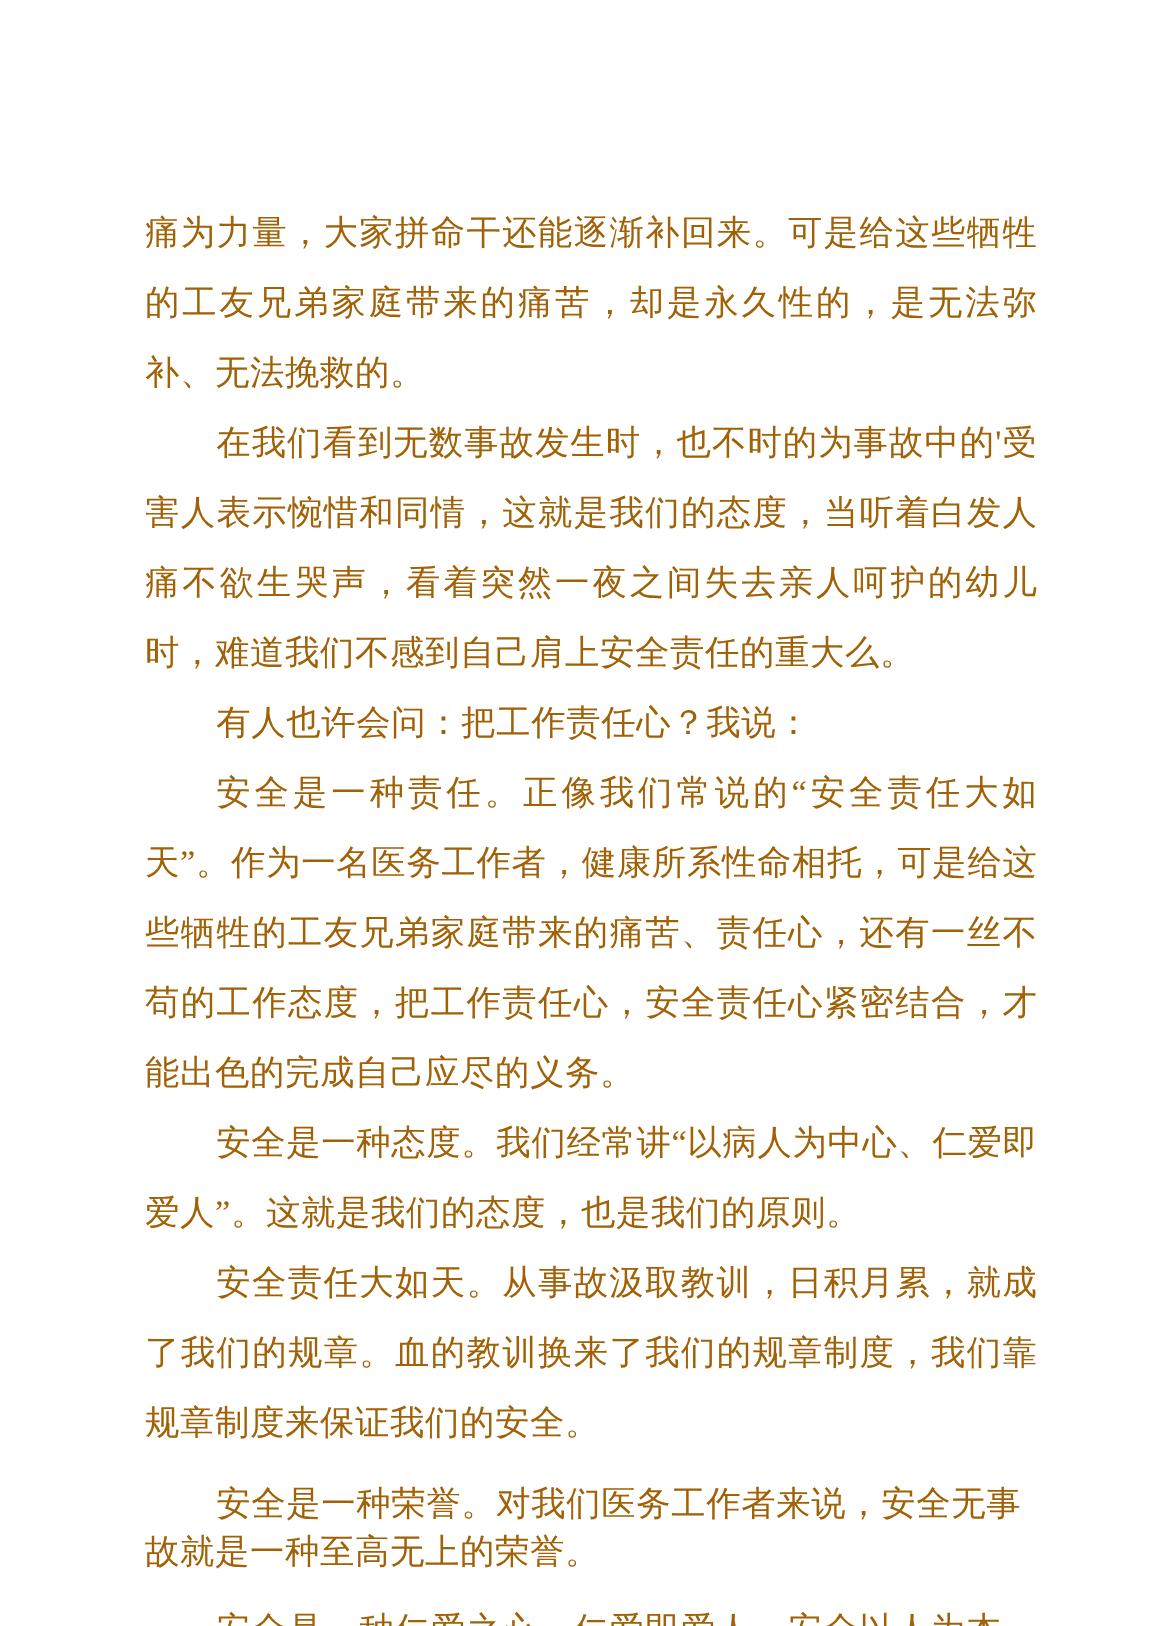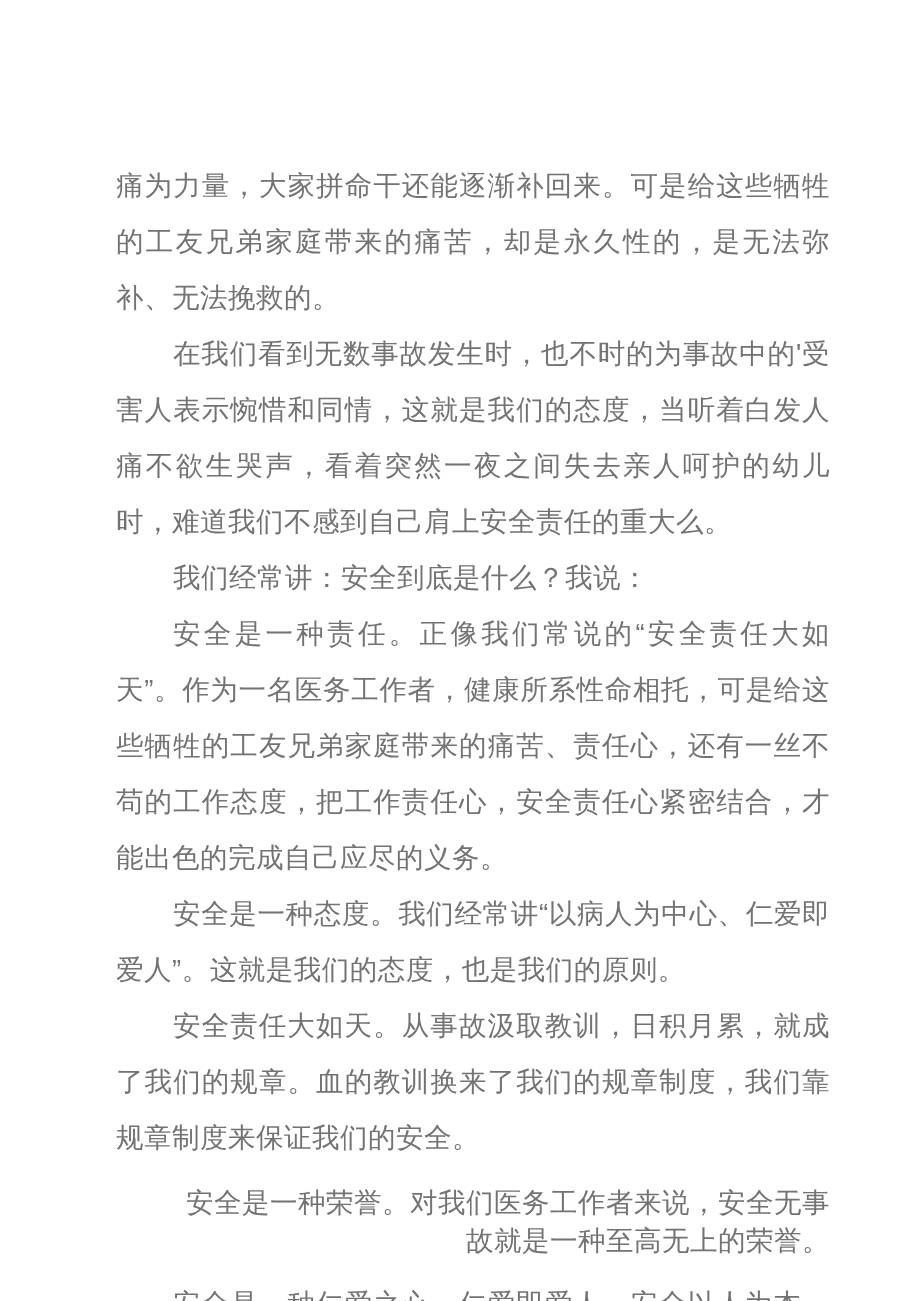--- a/index.html
+++ b/index.html
@@ -27,55 +27,55 @@
   #doc-body {
     position: absolute;
     left: 116px;
     top: 158px;
     width: 714px;
   }
 
   .para {
     margin: 0;
     padding: 0;
-    color: #737373;
-    font-family: Liberation Sans, sans-serif;
+    color: #a16207;
+    font-family: Liberation Serif, serif;
     font-size: 27.5px;
     line-height: 56px;
     letter-spacing: 0.5px;
     text-align: justify;
     text-justify: inter-character;
     word-break: break-all;
     -webkit-font-smoothing: antialiased;
   }
 
   
   .para.indent {
     text-indent: 57px;
   }
 
   
   .para.tight {
     line-height: 38px;
     margin-top: 18px;
     margin-bottom: 16px;
-    text-align: right;
+    text-align: left;
   }
 </style>
 </head>
 <body>
 
 <div id="page">
   <div id="doc-body">
 
     <p class="para">痛为力量，大家拼命干还能逐渐补回来。可是给这些牺牲的工友兄弟家庭带来的痛苦，却是永久性的，是无法弥补、无法挽救的。</p>
 
     <p class="para indent">在我们看到无数事故发生时，也不时的为事故中的'受害人表示惋惜和同情，这就是我们的态度，当听着白发人痛不欲生哭声，看着突然一夜之间失去亲人呵护的幼儿时，难道我们不感到自己肩上安全责任的重大么。</p>
 
-    <p class="para indent">我们经常讲：安全到底是什么？我说：</p>
+    <p class="para indent">有人也许会问：把工作责任心？我说：</p>
 
     <p class="para indent">安全是一种责任。正像我们常说的“安全责任大如天”。作为一名医务工作者，健康所系性命相托，可是给这些牺牲的工友兄弟家庭带来的痛苦、责任心，还有一丝不苟的工作态度，把工作责任心，安全责任心紧密结合，才能出色的完成自己应尽的义务。</p>
 
     <p class="para indent">安全是一种态度。我们经常讲“以病人为中心、仁爱即爱人”。这就是我们的态度，也是我们的原则。</p>
 
     <p class="para indent">安全责任大如天。从事故汲取教训，日积月累，就成了我们的规章。血的教训换来了我们的规章制度，我们靠规章制度来保证我们的安全。</p>
 
     <p class="para indent tight">安全是一种荣誉。对我们医务工作者来说，安全无事故就是一种至高无上的荣誉。</p>
 
     <p class="para indent">安全是一种仁爱之心，仁爱即爱人。安全以人为本，就是要爱护和保护人的生命财产，人是世间最宝贵的。凡是漠视甚至鄙视人本身的</p>

